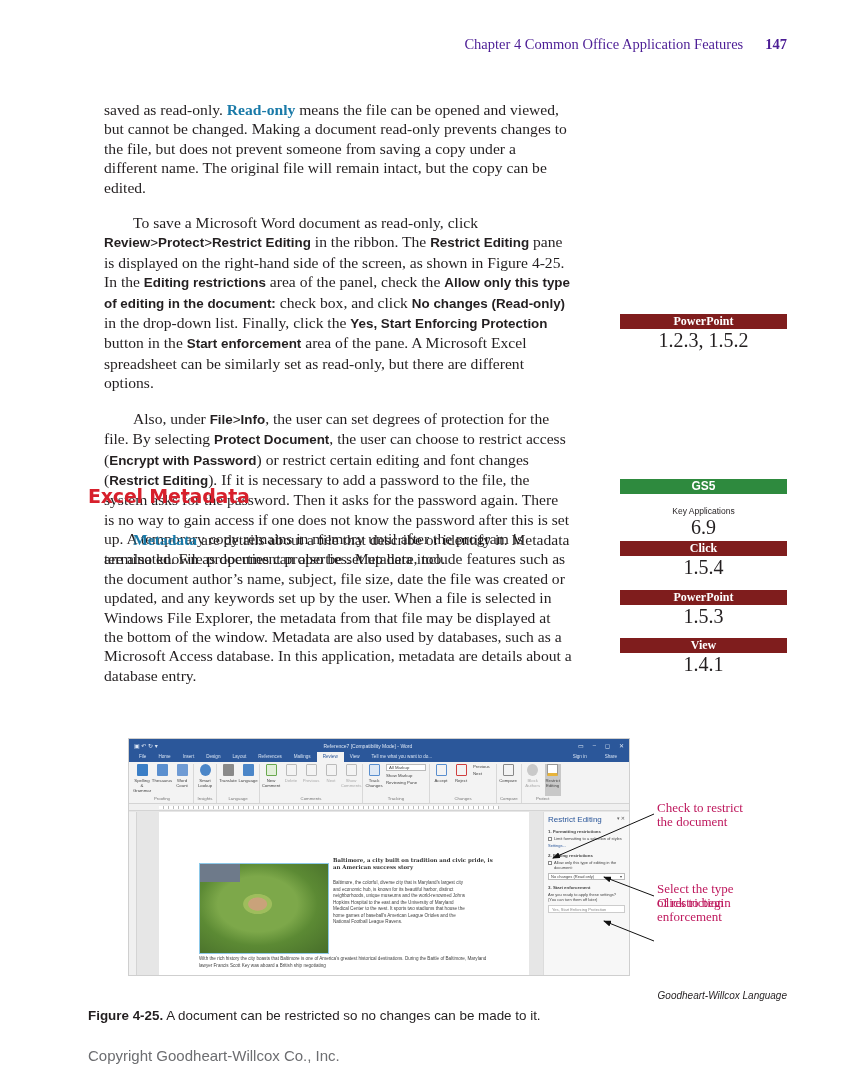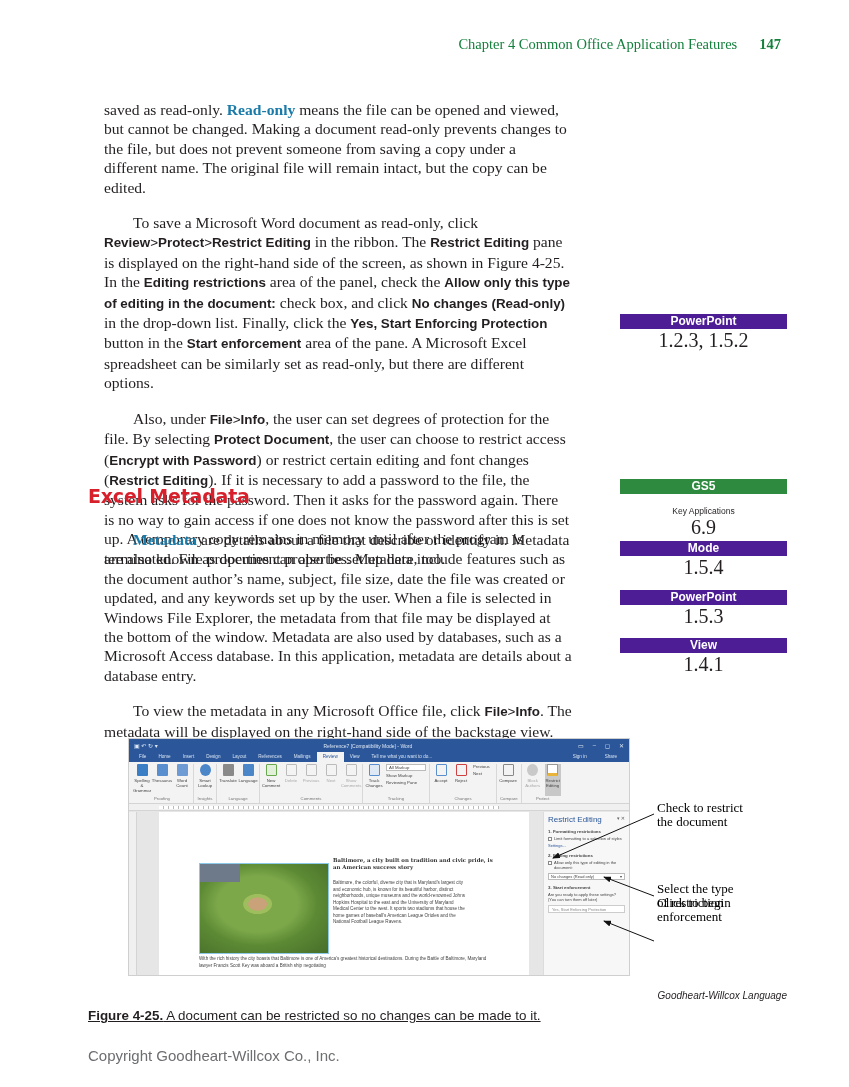--- a/index.html
+++ b/index.html
@@ -1,34 +1,34 @@
 <!DOCTYPE html>
 <html><head>
 <meta charset="utf-8">
 <style>
   * { box-sizing: border-box; margin: 0; padding: 0; }
   html, body { width: 849px; height: 1087px; background: #ffffff; overflow: hidden; }
   body { position: relative; font-family: "DejaVu Serif", "Liberation Serif", serif; color: #231f20; }
 
-  .running-head { position: absolute; top: 36px; right: 68px; font-family: "Liberation Serif", serif; font-size: 14.5px; color: #15803d; }
+  .running-head { position: absolute; top: 36px; right: 62px; font-family: "Liberation Serif", serif; font-size: 14.5px; color: #4c1d95; }
   .running-head .pg { font-weight: bold; margin-left: 22px; }
 
   .body-col { position: absolute; left: 88px; top: 84px; width: 500px; font-family: "Liberation Serif", serif; font-size: 15.6px; line-height: 19.4px; color: #231f20; }
   .body-col p { margin: 16px; }
   .body-col p.ind { text-indent: 29px; }
   .sans-b { font-family: "Liberation Sans", sans-serif; font-weight: bold; font-size: 13.4px; }
   .sans { font-family: "Liberation Sans", sans-serif; font-size: 13.4px; }
   .term { color: #1a7aa8; font-weight: bold; }
 
   .section-h { position: absolute; left: 88px; top: 485px; font-family: "DejaVu Sans", sans-serif; font-weight: bold; font-size: 19px; color: #d7202c; letter-spacing: -0.2px; }
   .body-col2 { top: 514px; }
 
   .badge { position: absolute; left: 620px; width: 167px; text-align: center; }
   .badge .bar { height: 15px; color: #fff; font-family: "Liberation Sans", sans-serif; font-weight: bold; font-size: 12px; line-height: 15px; }
-  .badge .bar.blue { background: #4c1d95; }
+  .badge .bar.blue { background: #7f1d1d; font-family: Liberation Serif, serif; }
   .badge .bar.green { background: #2e8a3e; }
   .badge .sub { font-family: "Liberation Sans", sans-serif; font-size: 8.5px; margin-top: 12px; color: #231f20; }
   .badge .num { font-family: "Liberation Serif", serif; font-size: 20px; line-height: 22px; color: #231f20; }
 
   
   .figure { position: absolute; left: 128px; top: 738px; width: 502px; height: 238px; background: #e6e6e6; overflow: hidden; border: 1px solid #cfcfcf; }
   .fig-titlebar { height: 13px; background: #2b579a; color: #dce6f4; font-family: "Liberation Sans", sans-serif; font-size: 5px; display: flex; align-items: center; padding: 0 5px; }
   .fig-titlebar .title { flex: 1; text-align: center; }
   .fig-titlebar .wc { display: flex; gap: 9px; font-size: 6px; }
   .fig-tabs { height: 10px; background: #2b579a; display: flex; align-items: flex-end; padding-left: 4px; font-family: "Liberation Sans", sans-serif; font-size: 4.6px; color: #d5e1f2; }
@@ -56,24 +56,24 @@
   .pane .ptitle { font-size: 8px; color: #2b579a; display: flex; justify-content: space-between; }
   .pane .ptitle .x { font-size: 5px; color: #666; }
   .pane .sh { font-size: 4.4px; font-weight: bold; margin-top: 5px; }
   .pane .row { display: flex; gap: 2px; font-size: 4px; margin-top: 2px; line-height: 5px; }
   .pane .cb { width: 4px; height: 4px; border: 0.5px solid #888; background: #fff; flex: none; margin-top: 0.5px; }
   .pane .lnk { font-size: 4px; color: #2b579a; margin-top: 2px; }
   .pane .dd { margin-top: 3px; height: 7px; border: 0.5px solid #bbb; background: #fff; font-size: 4px; line-height: 6px; padding-left: 2px; display: flex; justify-content: space-between; padding-right: 2px; }
   .pane .btn { margin-top: 3px; height: 8px; border: 0.5px solid #ccc; background: #fff; font-size: 4px; line-height: 7px; padding-left: 3px; color: #888; }
 
   .callouts { position: absolute; left: 0; top: 0; width: 849px; height: 1087px; pointer-events: none; }
-  .callout-text { position: absolute; left: 657px; font-family: "Liberation Serif", serif; font-size: 13px; line-height: 14px; color: #000000; }
+  .callout-text { position: absolute; left: 657px; font-family: "Liberation Serif", serif; font-size: 13px; line-height: 14px; color: #be185d; }
 
   .credit { position: absolute; right: 62px; top: 990px; font-family: "Liberation Sans", sans-serif; font-style: italic; font-size: 10px; color: #231f20; }
-  .caption { position: absolute; left: 88px; top: 1008px; font-family: "Liberation Sans", sans-serif; font-size: 13.4px; color: #231f20; text-decoration: underline; }
+  .caption { position: absolute; left: 88px; top: 1008px; font-family: "Liberation Sans", sans-serif; font-size: 13.4px; color: #231f20; }
   .caption .lbl { font-weight: bold; }
   .copyright { position: absolute; left: 88px; top: 1047px; font-family: "Liberation Sans", sans-serif; font-size: 15px; color: #6d6e71; }
 </style>
 </head>
 <body>
 
 <div class="running-head">
   <span>Chapter 4  Common Office Application Features</span><span class="pg">147</span>
 </div>
 
@@ -88,36 +88,33 @@
     <span>Also, under </span><span class="sans-b">File</span><span class="sans">&gt;</span><span class="sans-b">Info</span><span>, the user can set degrees of protection for the file. By selecting </span><span class="sans-b">Protect Document</span><span>, the user can choose to restrict access (</span><span class="sans-b">Encrypt with Password</span><span>) or restrict certain editing and font changes (</span><span class="sans-b">Restrict Editing</span><span>). If it is necessary to add a password to the file, the system asks for the password. Then it asks for the password again. There is no way to gain access if one does not know the password after this is set up. A temporary copy remains in memory until after the program is terminated. File properties can also be set up here, too.</span>
   </p>
 </div>
 
 <div class="section-h">Excel Metadata</div>
 
 <div class="body-col body-col2">
   <p class="ind">
     <span class="term">Metadata</span><span> are details about a file that describe or identify it. Metadata are also known as document properties. Metadata include features such as the document author’s name, subject, file size, date the file was created or updated, and any keywords set up by the user. When a file is selected in Windows File Explorer, the metadata from that file may be displayed at the bottom of the window. Metadata are also used by databases, such as a Microsoft Access database. In this application, metadata are details about a database entry.</span>
   </p>
-  <p class="ind">
-    <span>To view the metadata in any Microsoft Office file, click </span><span class="sans-b">File</span><span class="sans">&gt;</span><span class="sans-b">Info</span><span>. The metadata will be displayed on the right-hand side of the backstage view.</span>
-  </p>
 </div>
 
 <div class="badge" style="top:314px;">
   <div class="bar blue">PowerPoint</div>
   <div class="num">1.2.3, 1.5.2</div>
 </div>
 <div class="badge" style="top:479px;">
   <div class="bar green">GS5</div>
   <div class="sub">Key Applications</div>
   <div class="num">6.9</div>
 </div>
 <div class="badge" style="top:541px;">
-  <div class="bar blue">Mode</div>
+  <div class="bar blue">Click</div>
   <div class="num">1.5.4</div>
 </div>
 <div class="badge" style="top:590px;">
   <div class="bar blue">PowerPoint</div>
   <div class="num">1.5.3</div>
 </div>
 <div class="badge" style="top:638px;">
   <div class="bar blue">View</div>
   <div class="num">1.4.1</div>
 </div>

